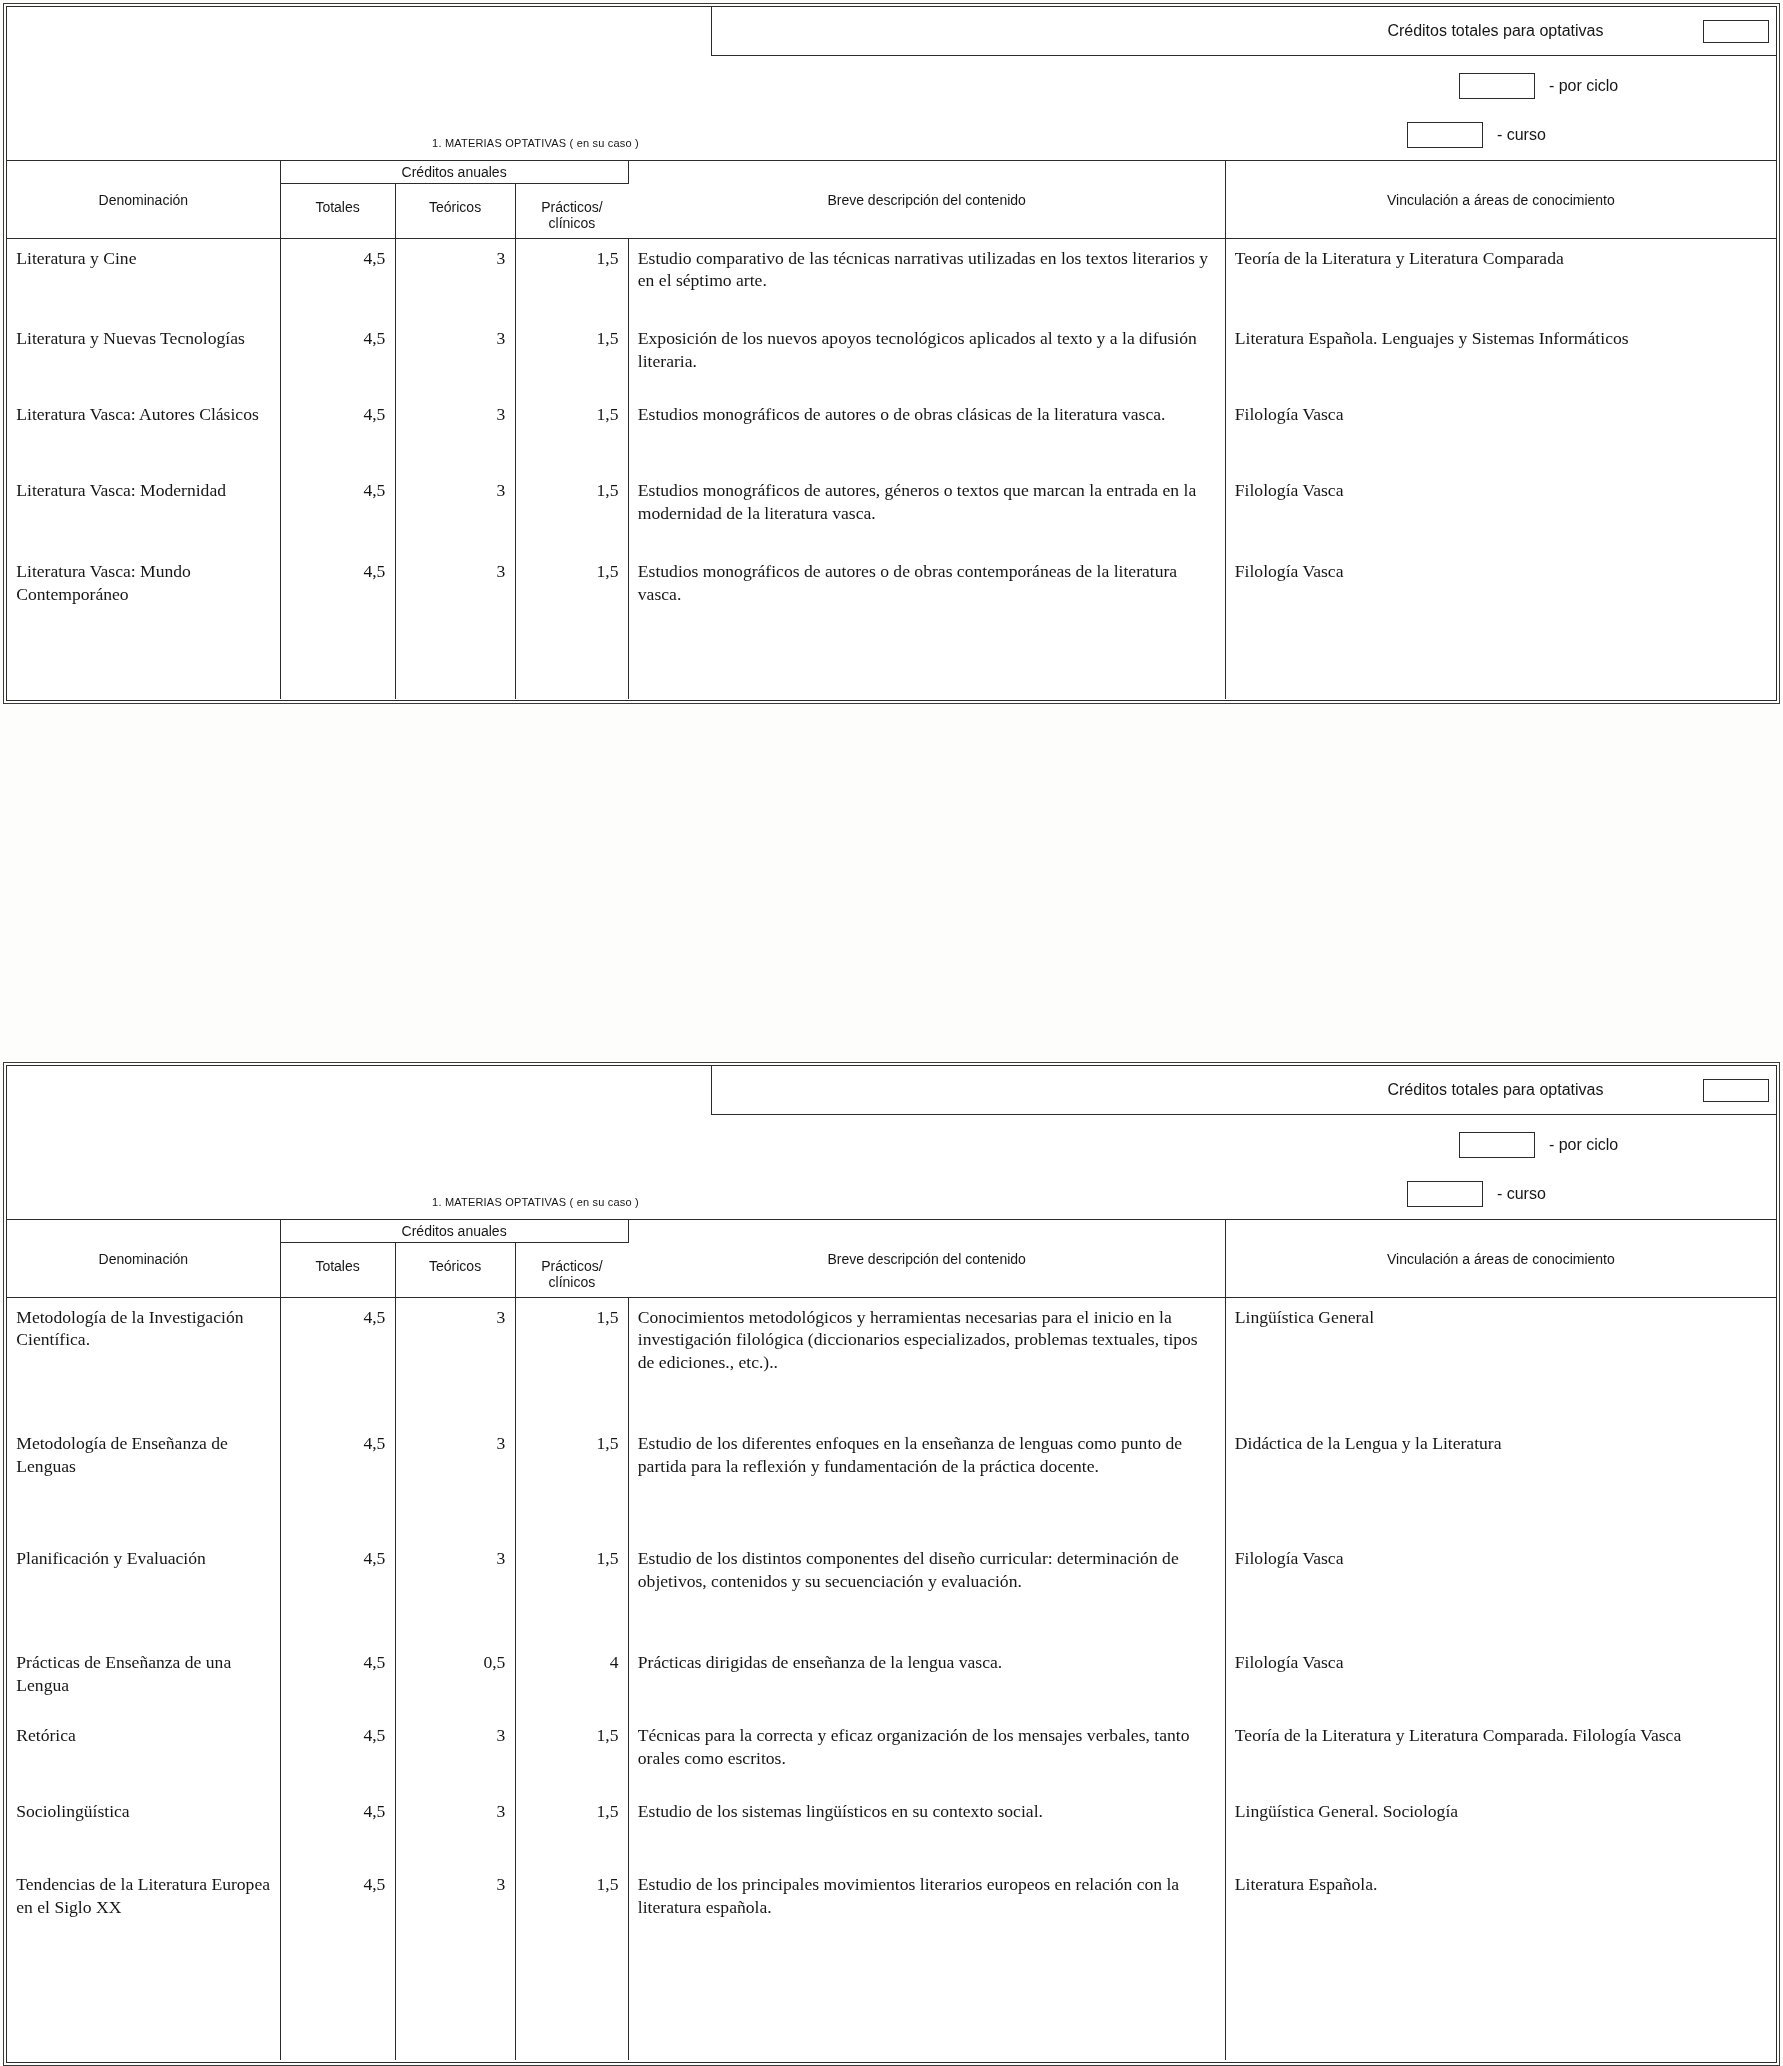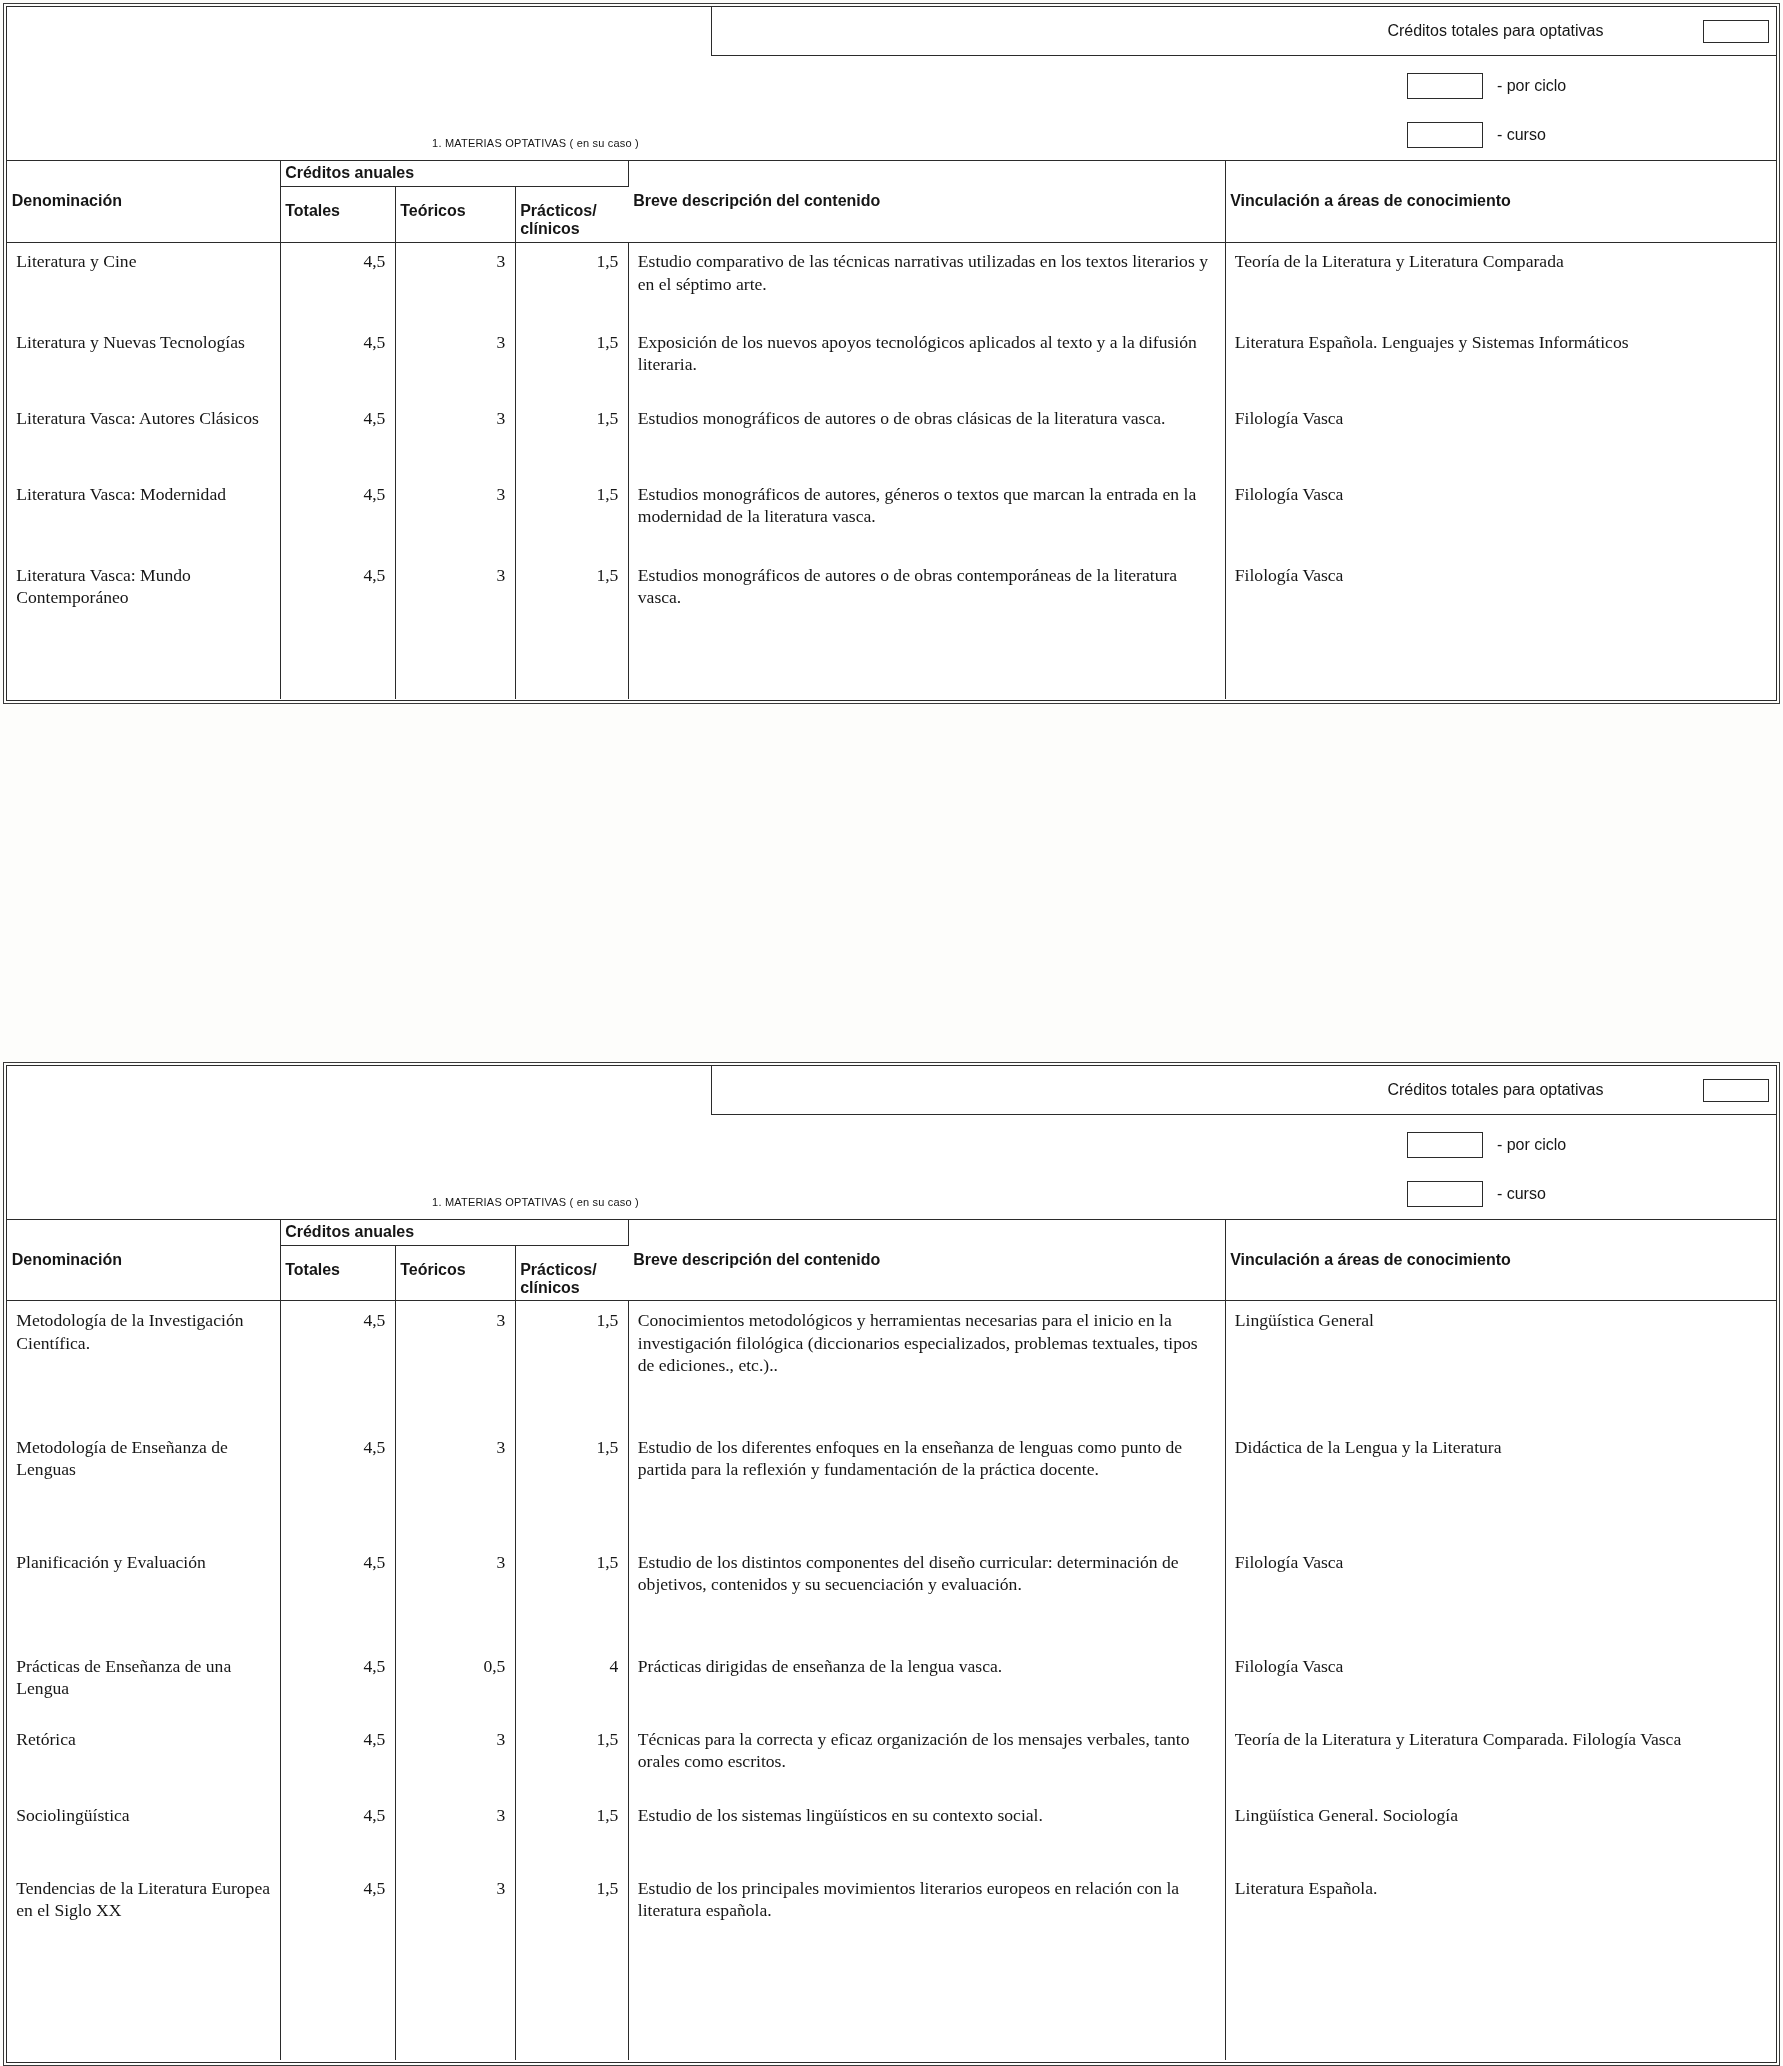--- a/index.html
+++ b/index.html
@@ -29,43 +29,43 @@
   
   .form-header { position: relative; height: 153px; font-family: "Liberation Sans", sans-serif; }
   .credits-cell {
     position: absolute; top: 0; left: 704px; right: 0; height: 49px;
     border-left: 1.5px solid #2b2b2b; border-bottom: 1.5px solid #2b2b2b;
     display: flex; align-items: center; justify-content: flex-end;
     gap: 99px; padding-right: 7.6px; font-size: 16px;
   }
   .valbox-sm { width: 66px; height: 23px; border: 1.5px solid #2b2b2b; background: #fff; flex: none; }
   .hdr-row { position: absolute; display: flex; align-items: center; gap: 13.8px; font-size: 16px; }
-  .row-ciclo { top: 66px;  left: 1400px; }
+  .row-ciclo { top: 66px;  left: 1452px; }
   .row-curso { top: 115px; left: 1400px; }
   .valbox { width: 76px; height: 26px; border: 1.5px solid #2b2b2b; background: #fff; flex: none; }
   .form-title { position: absolute; left: 425px; bottom: 10.7px; font-size: 11px; letter-spacing: 0.2px; }
 
   
   .tbl {
     width: 100%;
     border-collapse: collapse;
     table-layout: fixed;
     border-top: 1.5px solid #2b2b2b;
   }
   #form1 .tbl { height: 539px; }
   #form2 .tbl { height: 841px; }
 
   .c-den { width: 273px; } .c-tot { width: 115px; } .c-teo { width: 120px; }
   .c-pra { width: 113px; } .c-des { width: 597px; } .c-vin { width: 551px; }
 
   .tbl th {
     font-family: "Liberation Sans", sans-serif;
-    font-weight: bold;
-    font-size: 16px;
-    text-align: left;
+    font-weight: normal;
+    font-size: 14px;
+    text-align: center;
     vertical-align: middle;
     border-right: 1.5px solid #2b2b2b;
     border-bottom: 1.5px solid #2b2b2b;
     padding: 3.1px 4.6px;
     line-height: 1.15;
   }
   .tbl th:last-child, .tbl td:last-child { border-right: none; }
   .th-cred { height: 23px; padding: 1.5px; }
   .tbl thead tr.subhead th { height: 55px; vertical-align: top; padding-top: 15px; }
 

